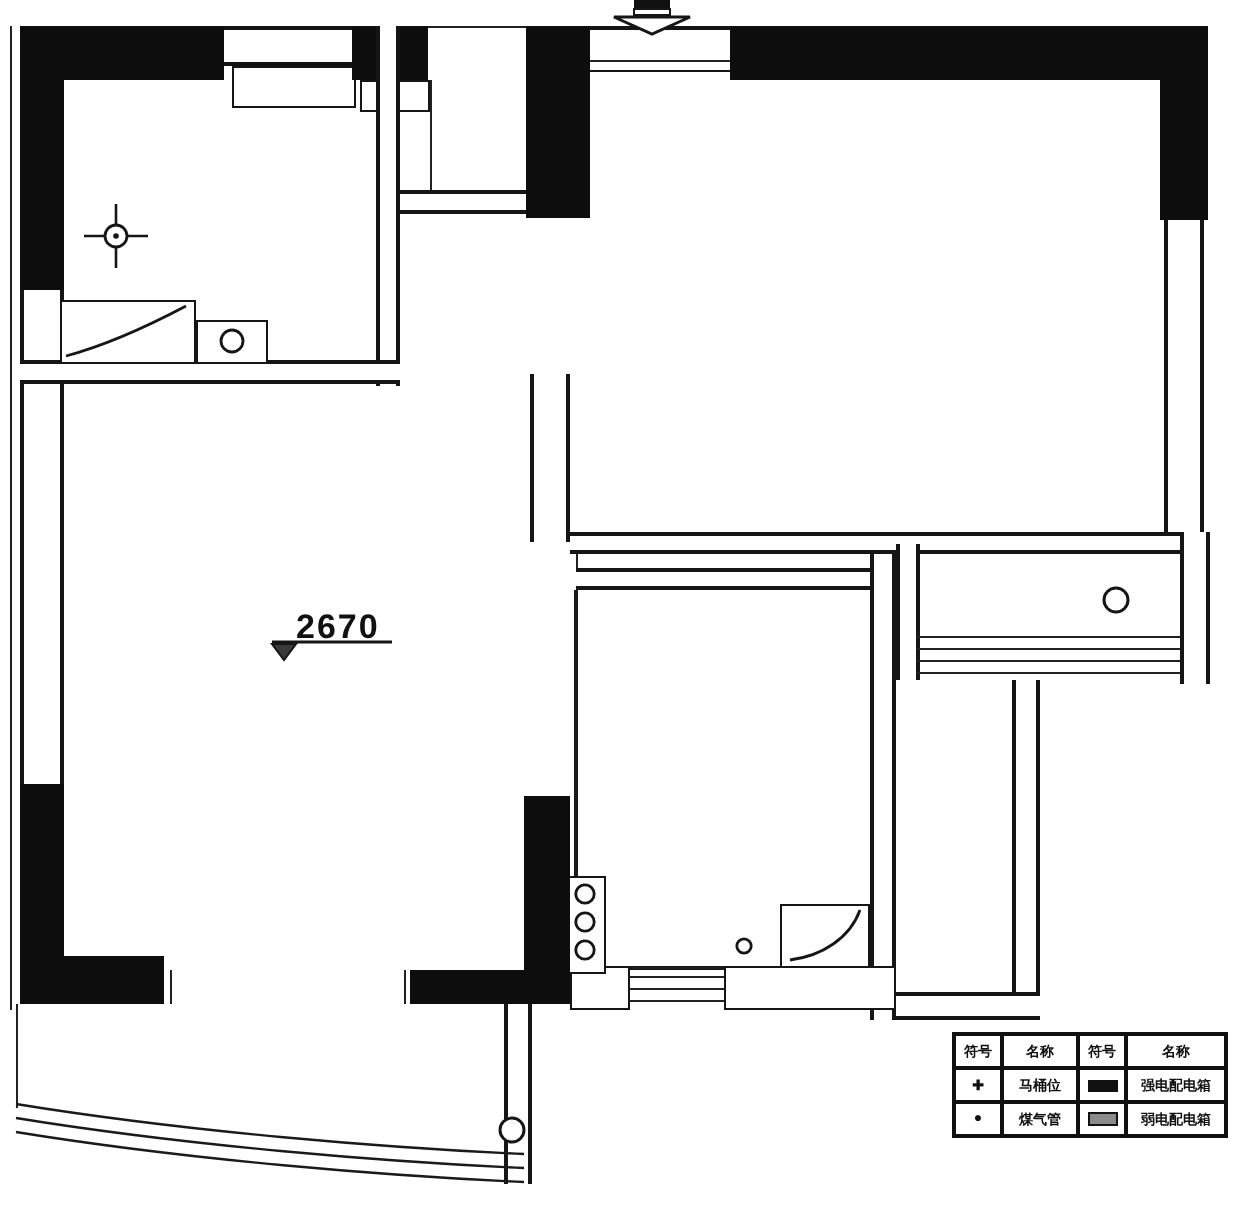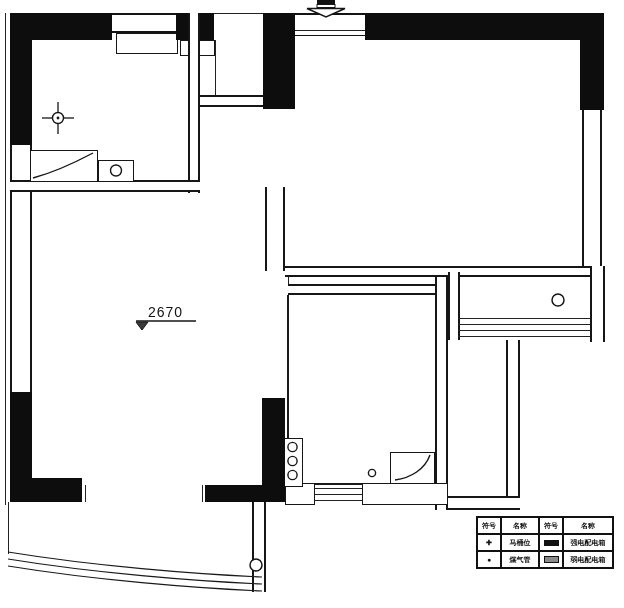--- a/index.html
+++ b/index.html
@@ -9,21 +9,21 @@
   .blk{position:absolute;background:#0d0d0d;}
   
   .dlh{position:absolute;border-top:2px solid #161616;border-bottom:2px solid #161616;
        background:#fff;box-sizing:border-box;}
   
   .dlv{position:absolute;border-left:2px solid #161616;border-right:2px solid #161616;
        background:#fff;box-sizing:border-box;}
   .box{position:absolute;border:1.5px solid #161616;background:#fff;box-sizing:border-box;}
   .lh{position:absolute;height:1px;background:#222;}
   .lv{position:absolute;width:1px;background:#222;}
-  .lvl-text{position:absolute;font-size:14px;font-weight:normal;color:#111;letter-spacing:1px;}
+  .lvl-text{position:absolute;font-size:17px;font-weight:bold;color:#111;letter-spacing:1px;}
   .legend{position:absolute;left:476px;top:516px;display:grid;
           grid-template-columns:24px 38px 24px 50px;background:#fff;
           border:1px solid #111;color:#111;}
   .legend .cell{border:0.8px solid #111;height:15px;display:flex;align-items:center;
           justify-content:center;font-size:7px;font-weight:bold;overflow:hidden;
           white-space:nowrap;}
   .sym-filled{width:15px;height:6px;background:#111;}
   .sym-shaded{width:15px;height:7px;background:#8a8a8a;border:1px solid #111;box-sizing:border-box;}
   svg{display:block;}
 </style>

